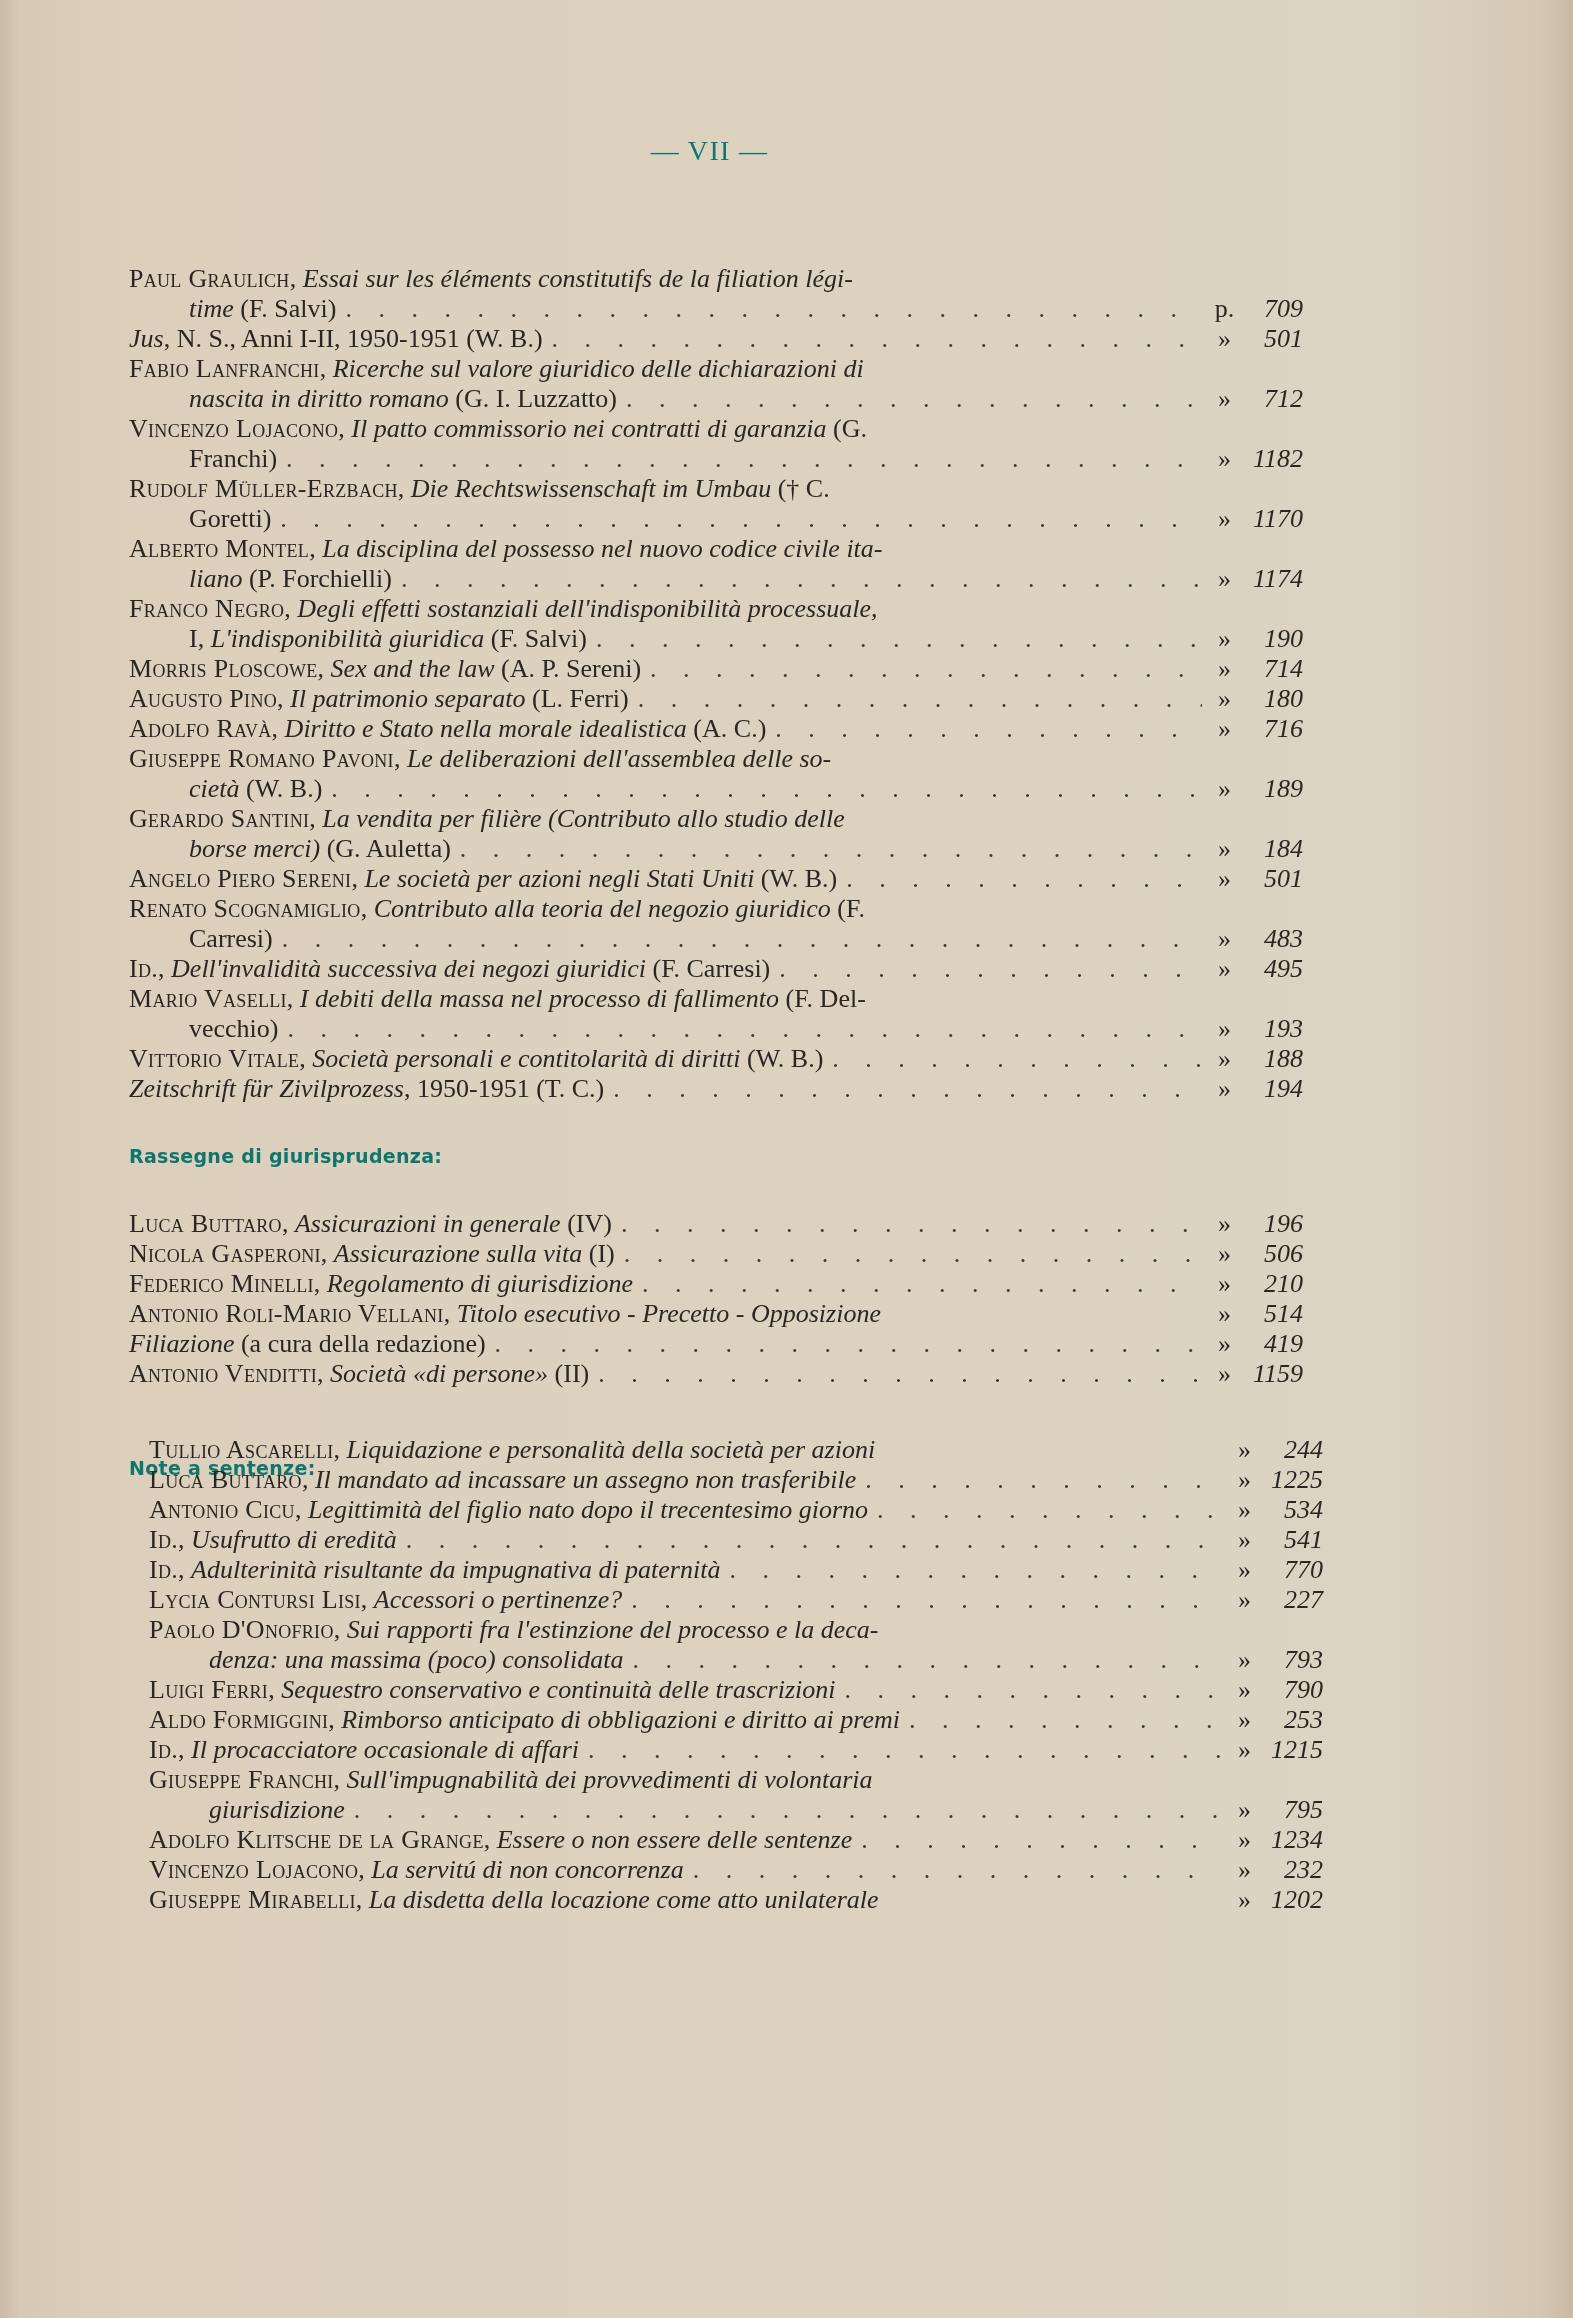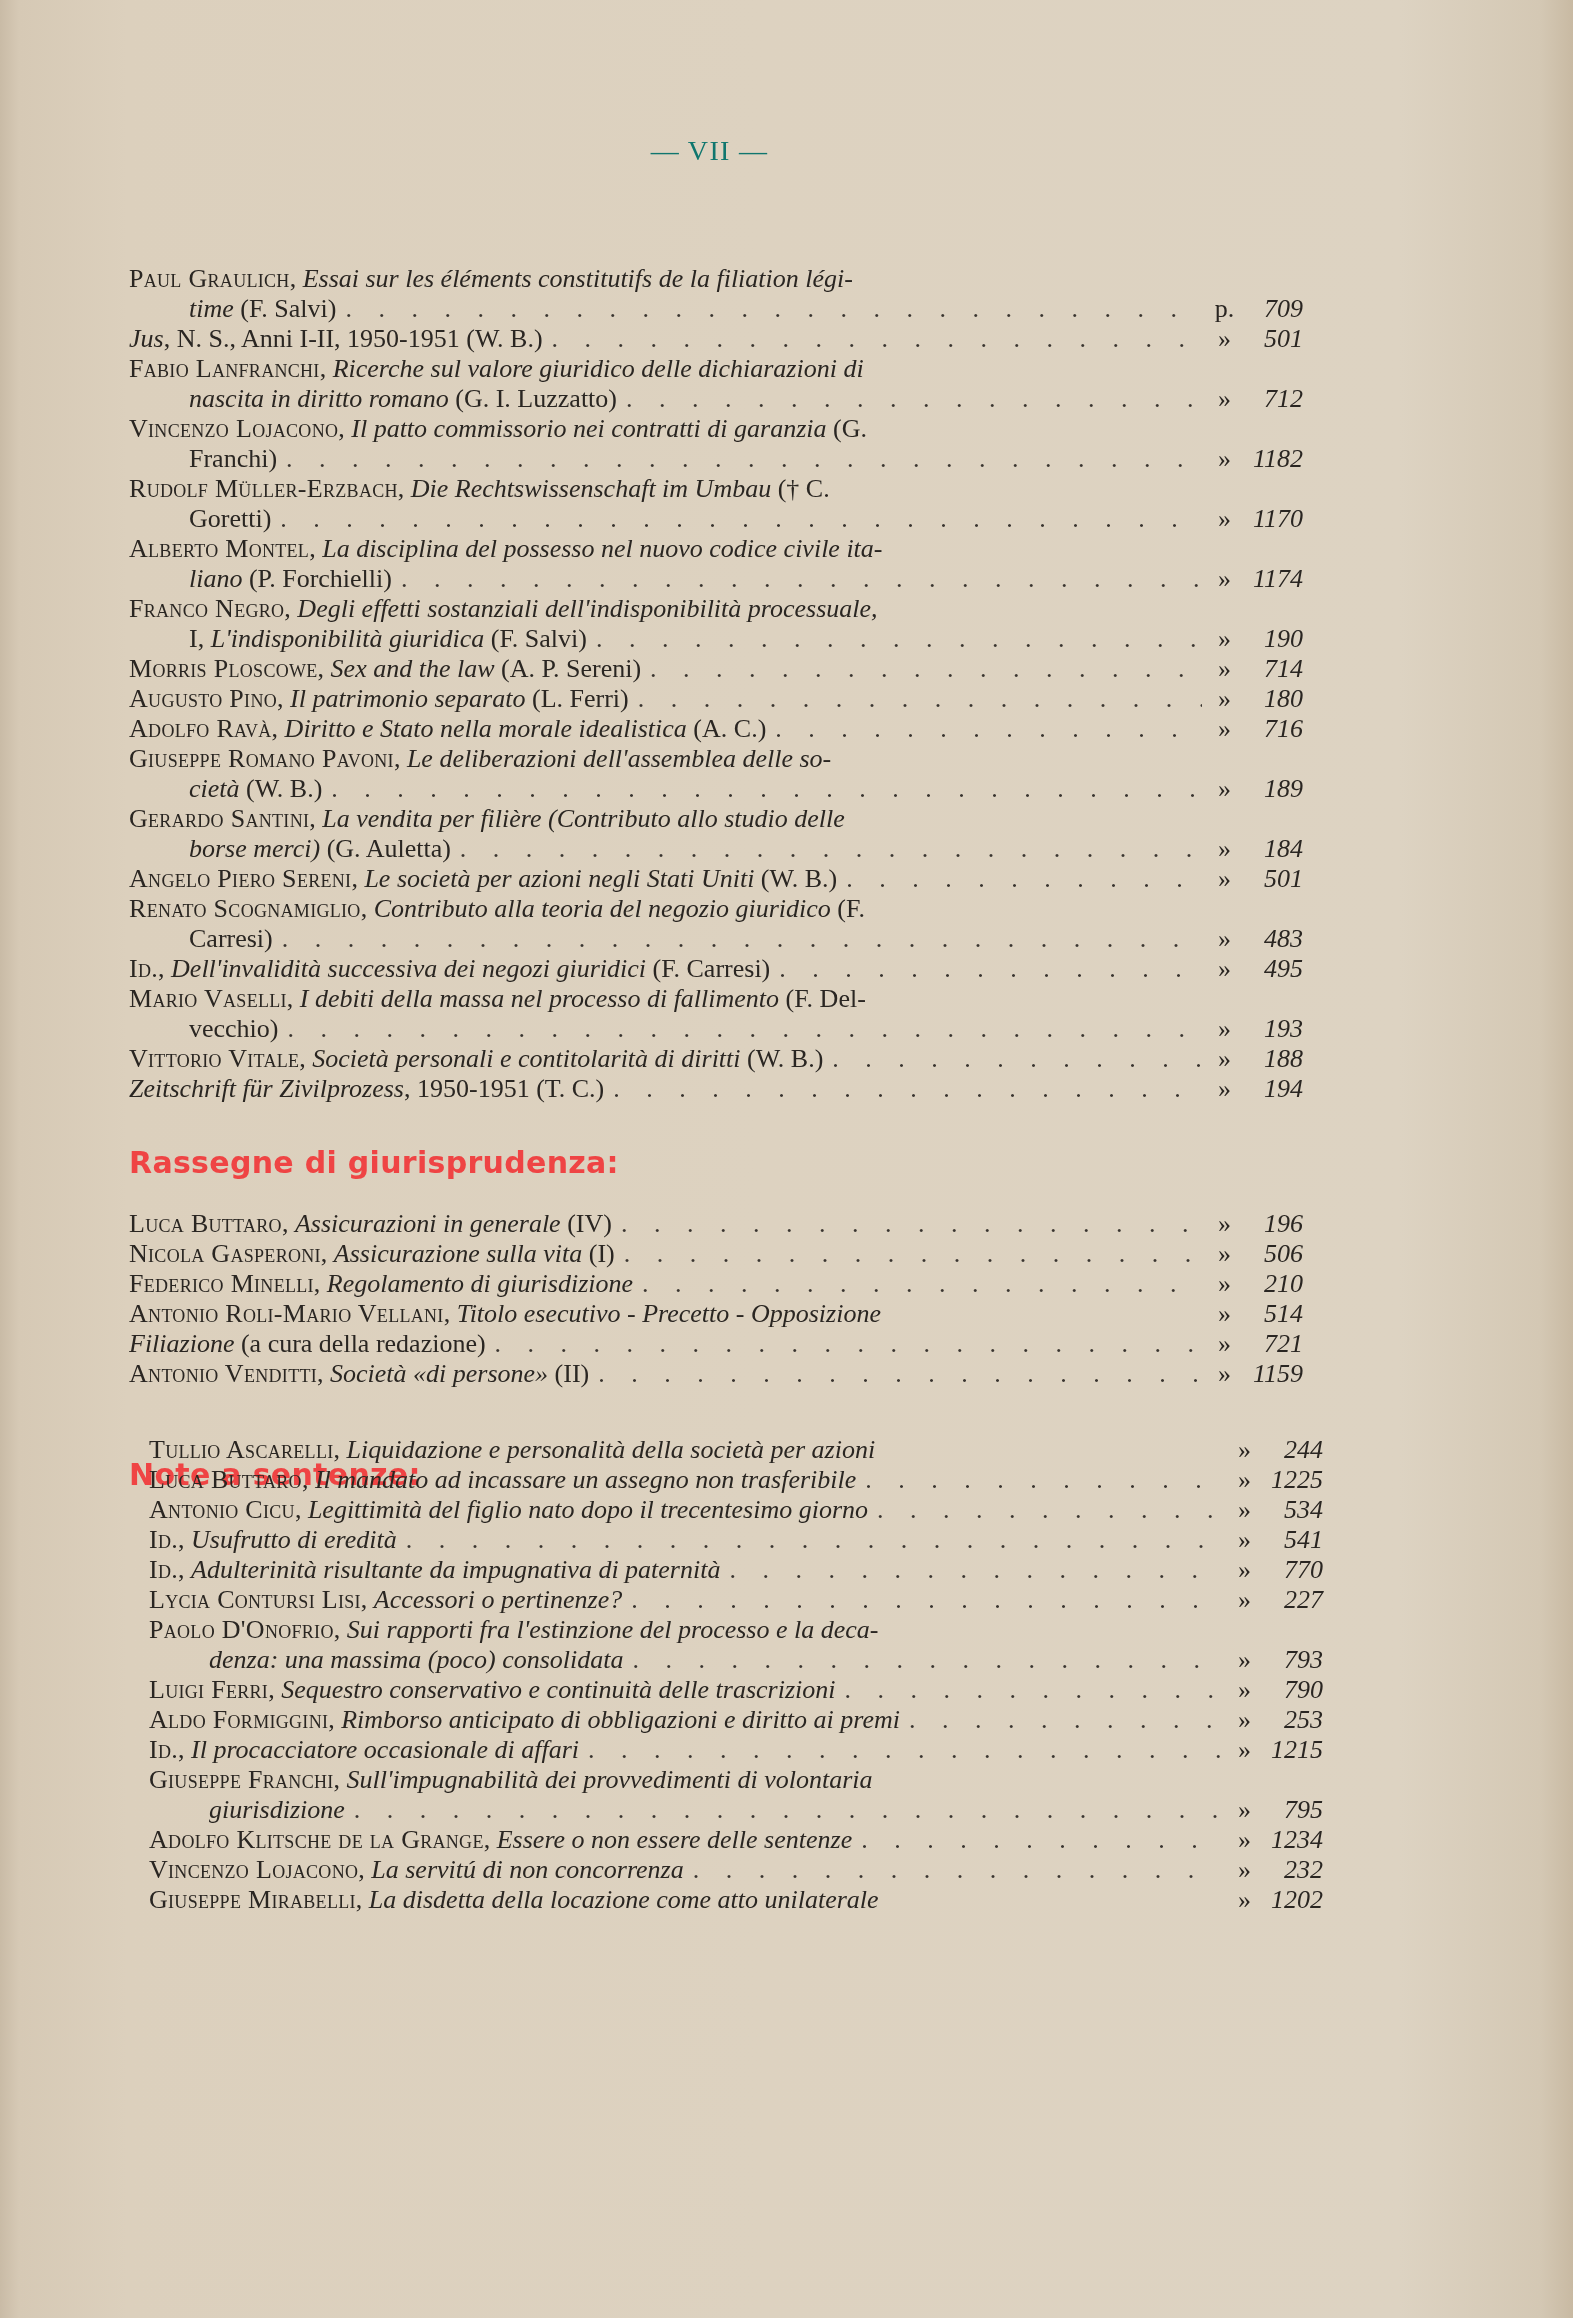--- a/index.html
+++ b/index.html
@@ -21,22 +21,22 @@
   .text { overflow:hidden; }
   .sc { font-variant:small-caps; letter-spacing:0.3px; }
   .it { font-style:italic; }
   .dots { flex:1; overflow:hidden; padding-left:9px; letter-spacing:0; color:#3a3530; }
   .dots::before { content:". . . . . . . . . . . . . . . . . . . . . . . . . . . . . . . . . . . . . . . . . . . . . . . . . . . . . . . . . ."; word-spacing:20px; }
   .nodots { flex:1; }
   .ref-sign { width:45px; text-align:center; flex:none; }
   .page-ref { width:56px; text-align:right; flex:none;font-style:italic; }
   .heading {
     position:absolute; left:129px;
-    font-family:"DejaVu Sans", sans-serif; font-weight:bold; font-size:30px;
-    color:#ef4444; letter-spacing:0.3px;
+    font-family:"DejaVu Sans", sans-serif; font-weight:bold; font-size:19px;
+    color:#0f766e; letter-spacing:0.3px;
   }
 </style>
 </head>
 <body>
 
 <div class="page-number">— VII —</div>
 
 <div class="block" id="sec0" style="top:264px;">
     <div class="entry">
       <div class="line">
@@ -245,21 +245,21 @@
         <span class="nodots"></span>
         <span class="ref-sign">»</span>
         <span class="page-ref">514</span>
       </div>
     </div>
     <div class="entry">
       <div class="line">
         <span class="text"><span class="it">Filiazione</span><span> (a cura della redazione)</span></span>
         <span class="dots"></span>
         <span class="ref-sign">»</span>
-        <span class="page-ref">721</span>
+        <span class="page-ref">419</span>
       </div>
     </div>
     <div class="entry">
       <div class="line">
         <span class="text"><span class="sc">Antonio Venditti</span>, <span class="it">Società «di persone»</span> <span>(II)</span></span>
         <span class="dots"></span>
         <span class="ref-sign">»</span>
         <span class="page-ref">1159</span>
       </div>
     </div>

